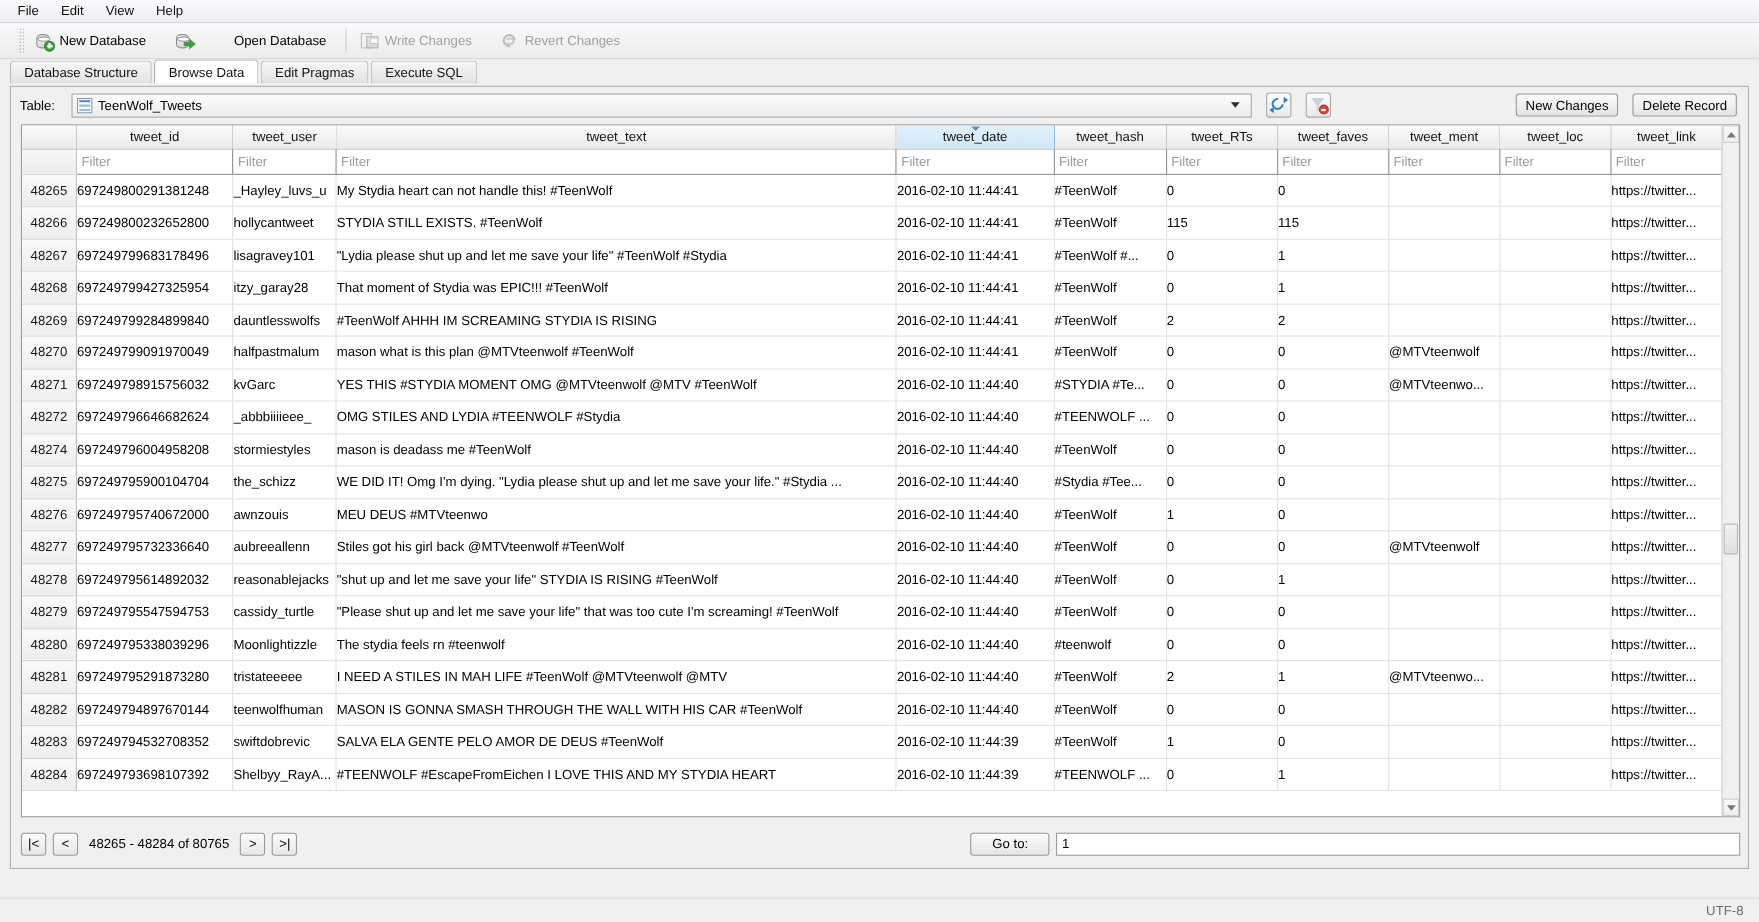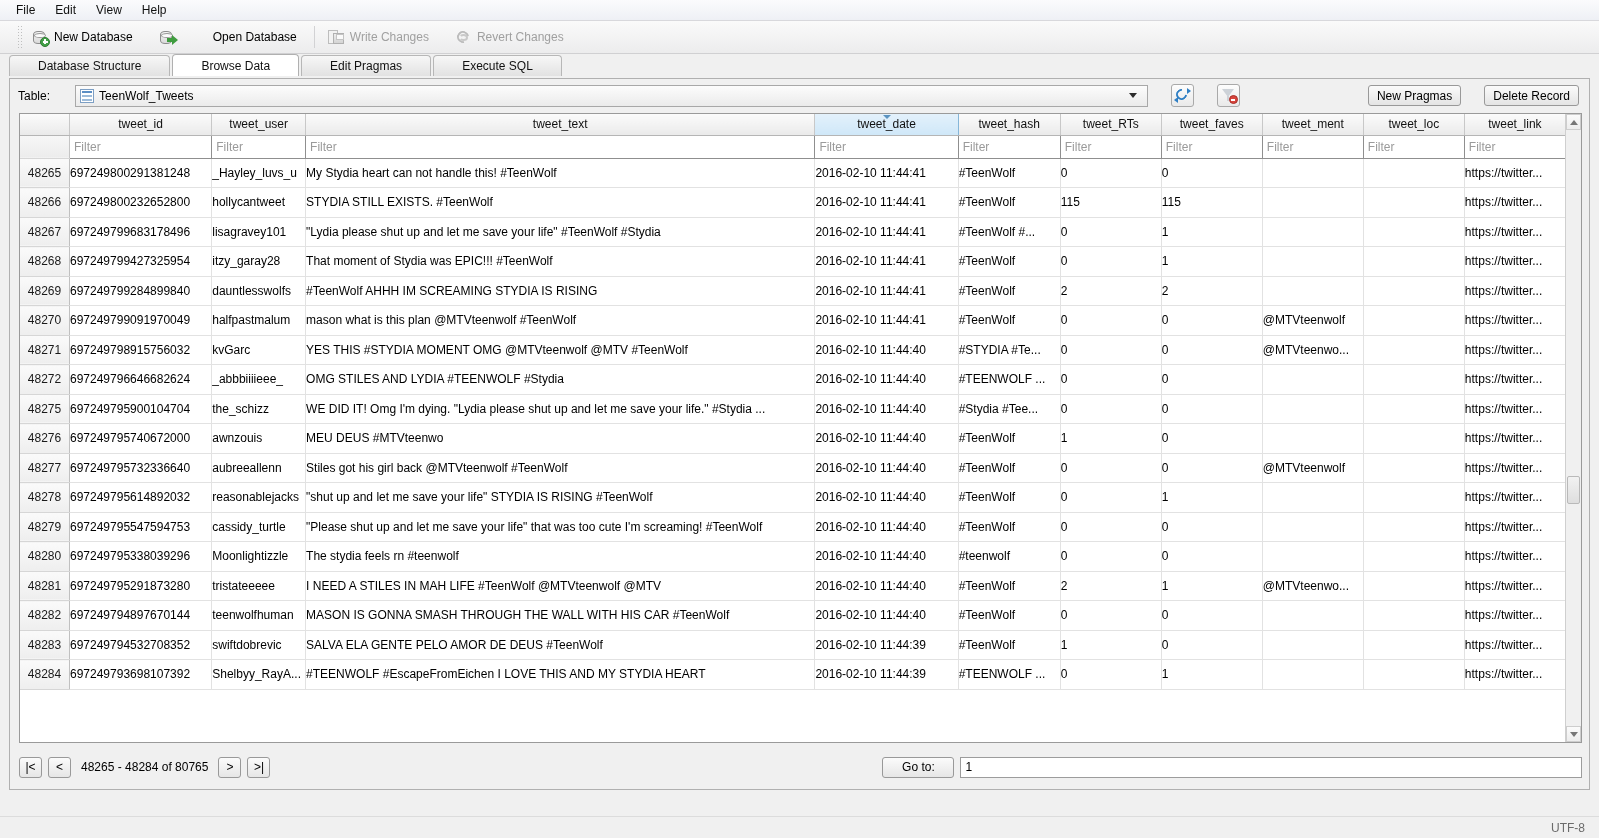--- a/index.html
+++ b/index.html
@@ -141,21 +141,21 @@
   .tabstrip {
     height: 22px;
     position: relative;
     padding-left: 9px;
     display: flex;
     align-items: flex-end;
     background: #f0f0f0;
   }
   .tab {
     height: 21px;
-    padding: 0 28px;
+    padding: 0 12px;
     display: flex; align-items: center;
     font-size: 12px;
     border: 1px solid #b7b7b7;
     border-bottom: none;
     border-radius: 4px 4px 0 0;
     background: linear-gradient(to bottom,#f7f7f7,#e2e2e2);
     margin-right: 2px;
     cursor: default;
     position: relative;
     color: #111;
@@ -175,21 +175,21 @@
     border: 1px solid #b0b0b0;
     border-top: 1px solid #b0b0b0;
     background: #f0f0f0;
     z-index: 2;
   }
 
   .table-row-top {
     display: flex; align-items: center;
     height: 30px;
     padding: 3px 8px 0 8px;
-    gap: 23px;
+    gap: 13px;
   }
   .lbl-table { font-size: 12px; padding-right: 2px; }
   .combo {
     flex: 0 0 1073px;
     height: 22px;
     border: 1px solid #a8a8a8;
     background: linear-gradient(to bottom,#fcfcfc,#ebebeb);
     display: flex; align-items: center;
     padding: 0 2px 0 4px;
     position: relative;
@@ -535,21 +535,21 @@
     <div class="iconbtn">
       <span class="ico-filter">
         <span class="funnel"></span>
           <span class="stem"></span>
           <span class="nored"></span>
       </span>
     </div>
 
     <div style="flex:1"></div>
 
-    <div class="sq-btn">New Pragmas</div>
+    <div class="sq-btn">New Changes</div>
     <div class="sq-btn" style="margin-right:2px;">Delete Record</div>
   </div>
 
   <div class="gridwrap">
     <div class="gridscroll">
       <table class="grid">
         <colgroup>
           <col class="c-rowhdr">
             <col class="c-id">
             <col class="c-user">
@@ -689,20 +689,33 @@
               <td class="c-text">OMG STILES AND LYDIA #TEENWOLF #Stydia</td>
               <td class="c-date">2016-02-10 11:44:40</td>
               <td class="c-hash">#TEENWOLF ...</td>
               <td class="c-rts">0</td>
               <td class="c-faves">0</td>
               <td class="c-ment"></td>
               <td class="c-loc"></td>
               <td class="c-link">https://twitter...</td>
             </tr>
             <tr>
+              <td class="rowhdr">48274</td>
+              <td class="c-id">697249796004958208</td>
+              <td class="c-user">stormiestyles</td>
+              <td class="c-text">mason is deadass me #TeenWolf</td>
+              <td class="c-date">2016-02-10 11:44:40</td>
+              <td class="c-hash">#TeenWolf</td>
+              <td class="c-rts">0</td>
+              <td class="c-faves">0</td>
+              <td class="c-ment"></td>
+              <td class="c-loc"></td>
+              <td class="c-link">https://twitter...</td>
+            </tr>
+            <tr>
               <td class="rowhdr">48275</td>
               <td class="c-id">697249795900104704</td>
               <td class="c-user">the_schizz</td>
               <td class="c-text">WE DID IT! Omg I'm dying. "Lydia please shut up and let me save your life." #Stydia ...</td>
               <td class="c-date">2016-02-10 11:44:40</td>
               <td class="c-hash">#Stydia #Tee...</td>
               <td class="c-rts">0</td>
               <td class="c-faves">0</td>
               <td class="c-ment"></td>
               <td class="c-loc"></td>

